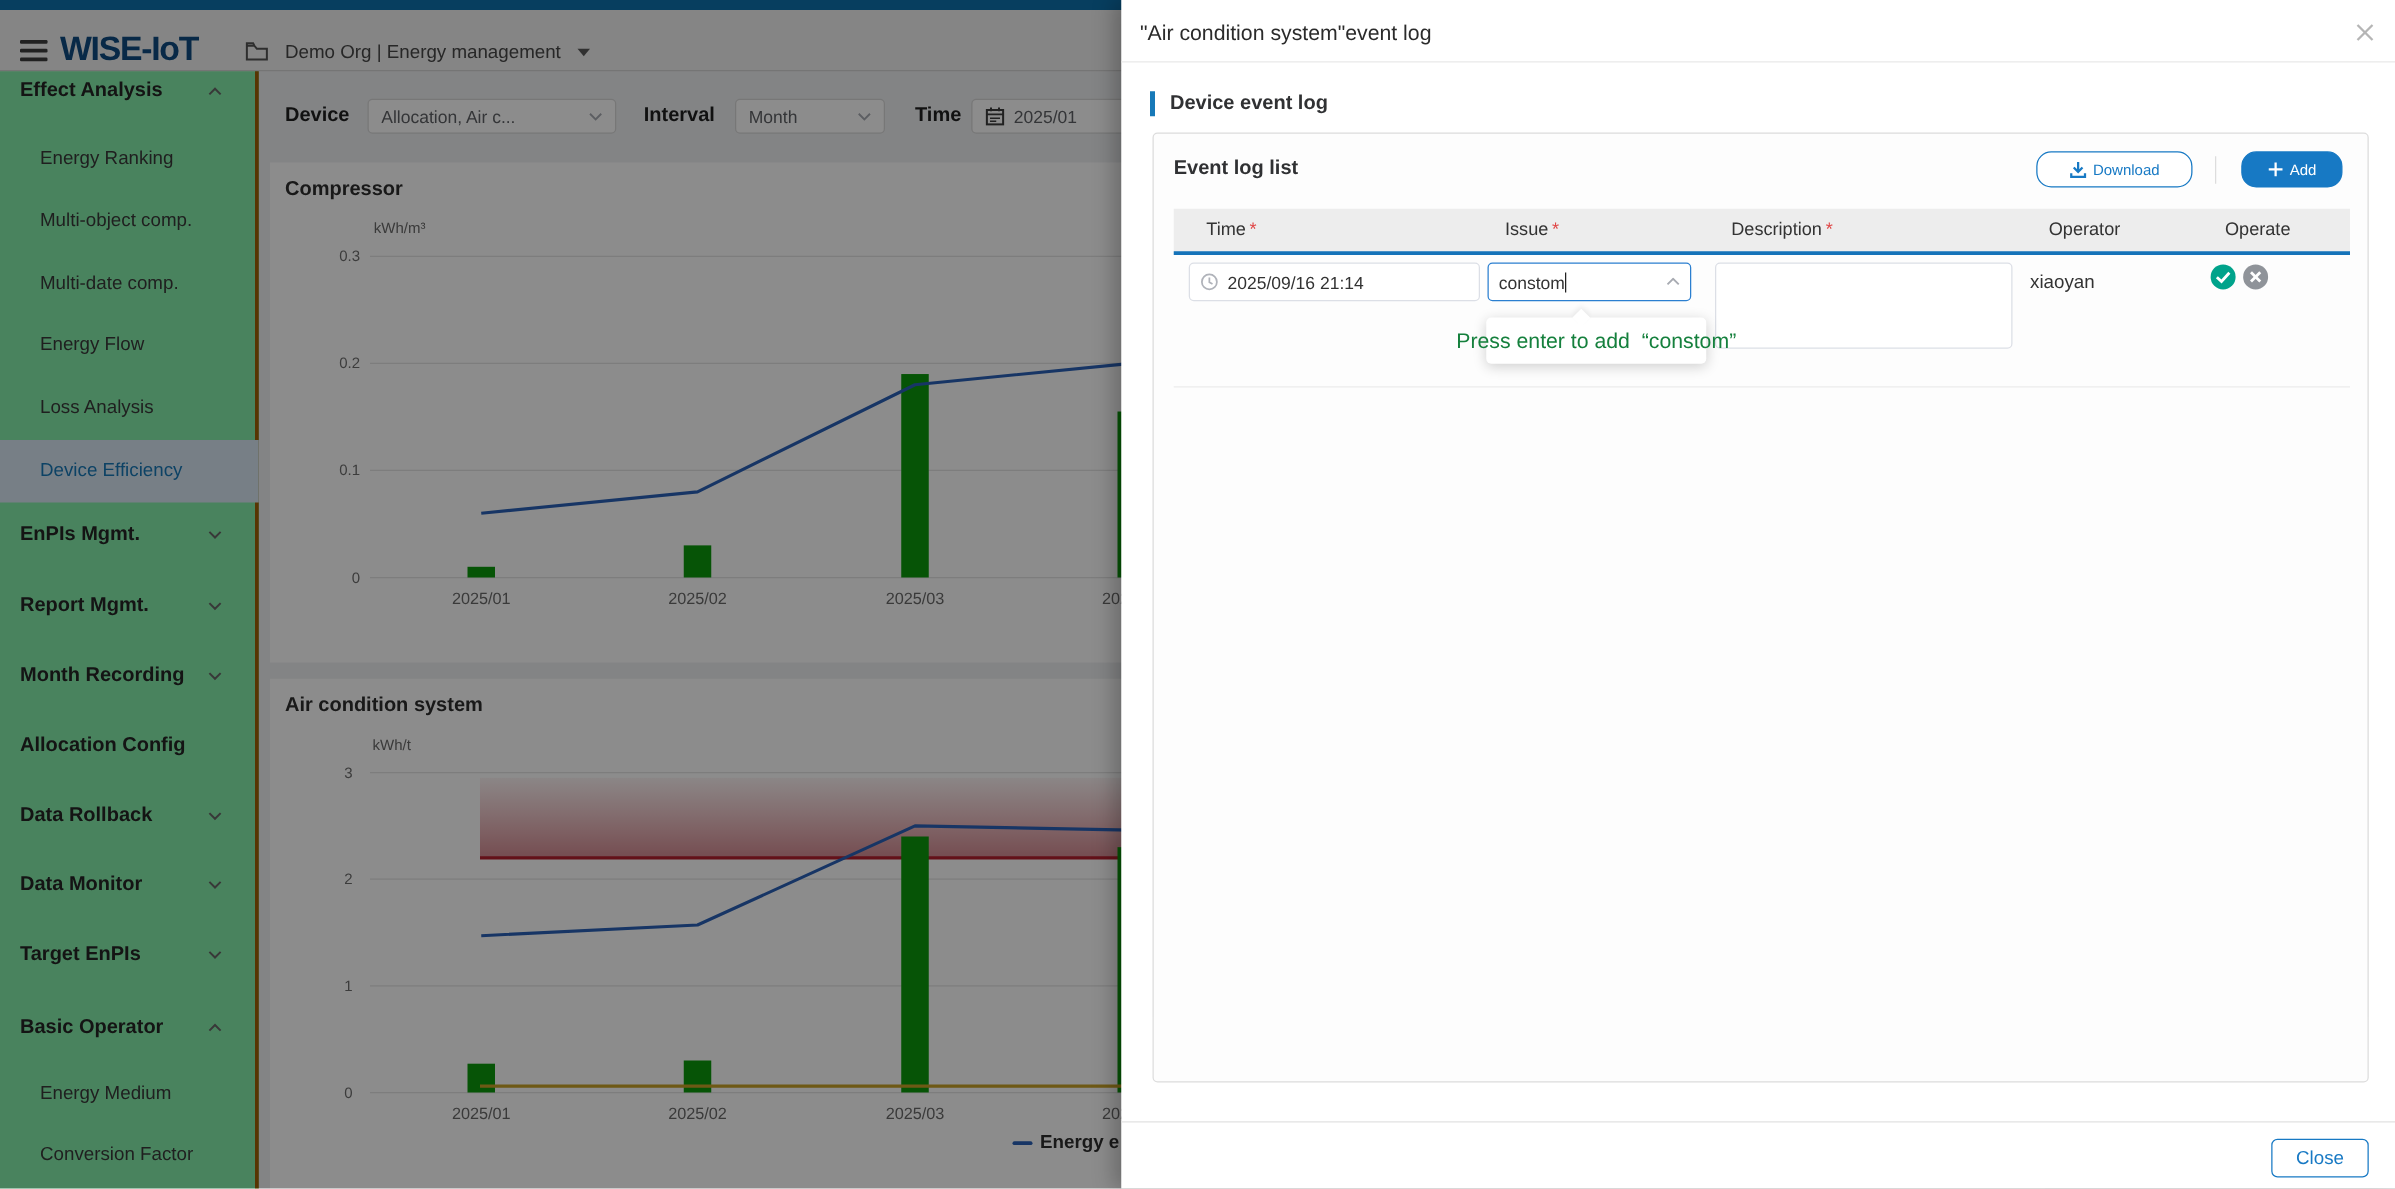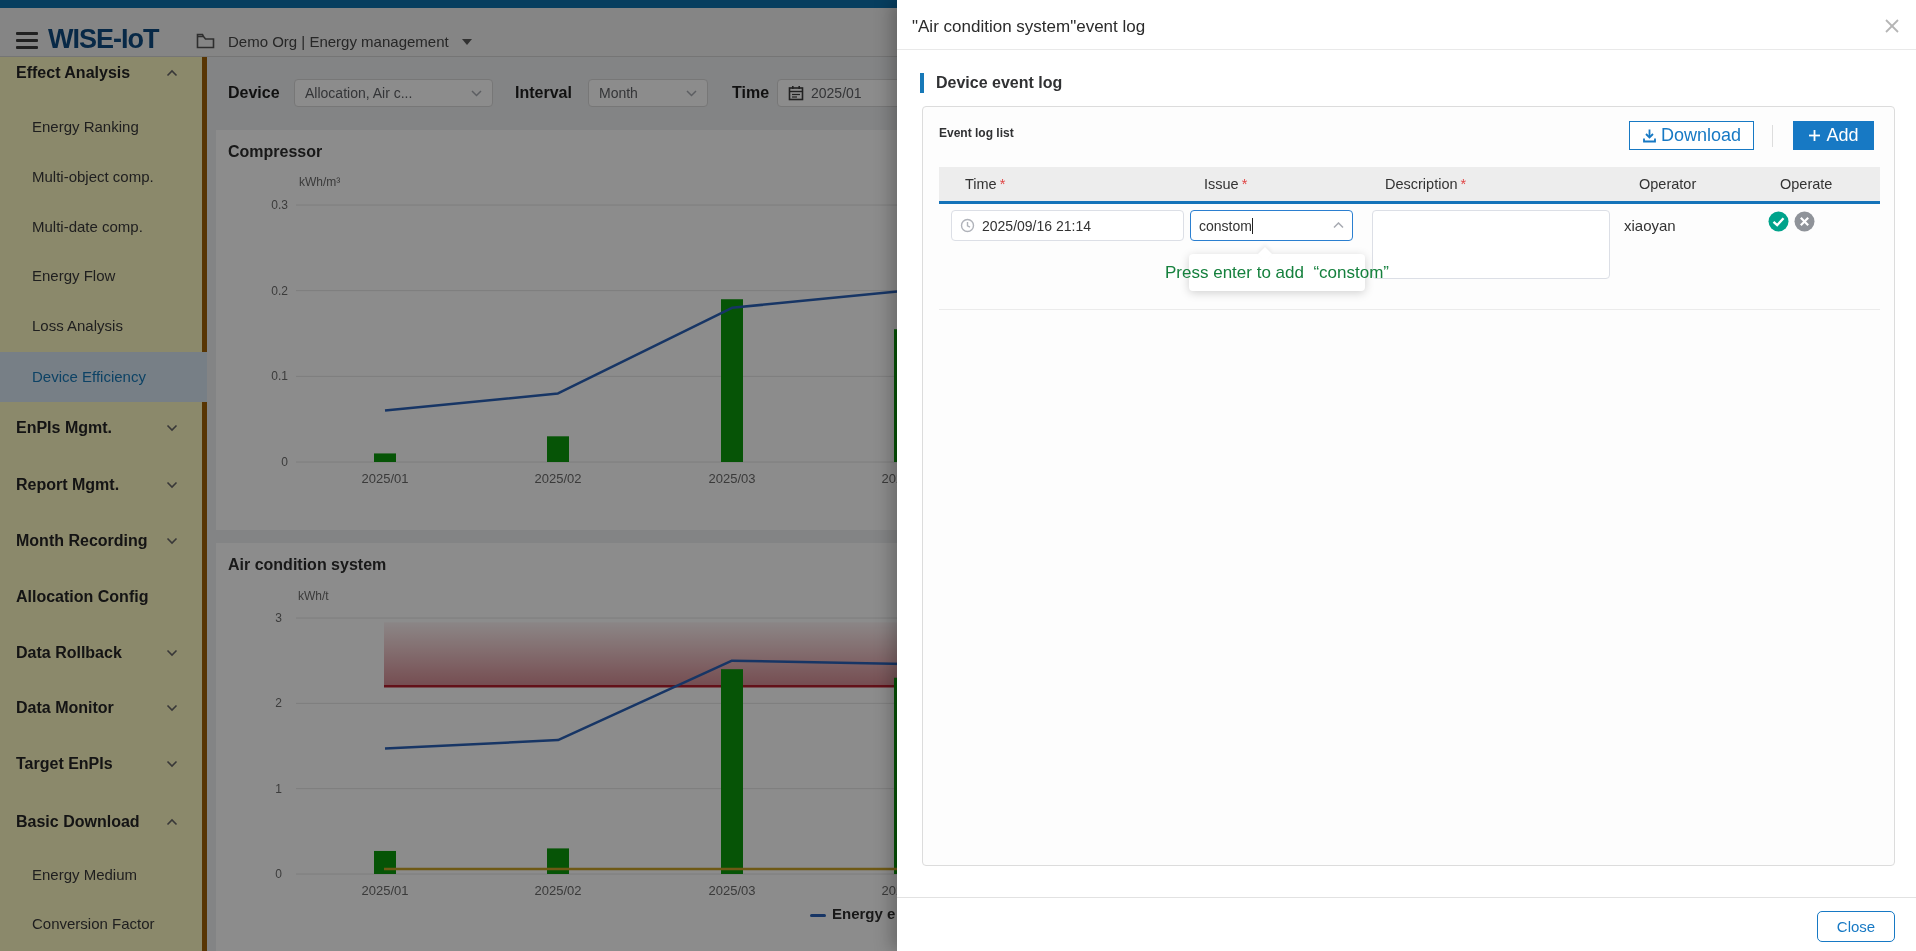--- a/index.html
+++ b/index.html
@@ -9,21 +9,21 @@
   
   .top-stripe{left:0;top:0;width:1916px;height:8px;background:#0d72ae;}
   .app-header{left:0;top:8px;width:1916px;height:49px;background:#f2f2f2;border-bottom:1px solid #d6d6d6;box-sizing:border-box;}
   .hamburger{left:16px;top:24px;width:22px;height:17px;cursor:pointer;}
   .hamburger div{height:3px;background:#3c3c3c;margin-bottom:4px;border-radius:1px;}
   .logo{left:48px;top:16px;font-size:27px;font-weight:800;color:#0f4c81;letter-spacing:-1px;}
   .folder-icon{left:196px;top:25px;}
   .org{left:228px;top:25px;font-size:15px;font-weight:normal;color:#474747;cursor:pointer;}
   .caret-down{left:462px;top:31px;width:0;height:0;border-left:5px solid transparent;border-right:5px solid transparent;border-top:6px solid #5a5a5a;}
   
-  .sidebar{left:0;top:57px;width:207px;height:894px;background:#fef9c3;border-right:5px solid #a16207;box-sizing:border-box;}
+  .sidebar{left:0;top:57px;width:207px;height:894px;background:#86efac;border-right:3px solid #a16207;box-sizing:border-box;}
   .side-sel{left:0;top:352px;width:207px;height:50px;background:#d9e8f4;}
   .side-item{position:absolute;height:22px;line-height:22px;white-space:nowrap;cursor:pointer;}
   .side-item.section{font-size:16px;font-weight:600;color:#262626;}
   .side-item.sub{font-size:15px;color:#3a3a3a;}
   .side-item.selected{color:#1879b8;}
   .side-chev{position:absolute;width:12px;height:8px;}
   
   .tb-label{font-size:16px;font-weight:bold;color:#1f1f1f;}
   .select-box{background:#fff;border:1px solid #d9d9d9;border-radius:4px;box-sizing:border-box;
               font-size:14px;color:#606266;display:flex;align-items:center;padding:0 10px;cursor:pointer;}
@@ -37,22 +37,22 @@
   #chart-layer{left:0;top:0;pointer-events:none;}
   
   .overlay{left:0;top:0;width:1916px;height:951px;background:rgba(0,0,0,0.45);z-index:40;}
   .drawer{left:897px;top:0;width:1019px;height:951px;background:#fff;z-index:50;box-shadow:-6px 0 16px rgba(0,0,0,0.25);}
   .drawer-title{left:15px;top:17px;font-size:17px;color:#2b2b2b;}
   .drawer-close{left:983px;top:14px;width:24px;height:24px;color:#b5b5b5;font-size:18px;line-height:24px;text-align:center;cursor:pointer;}
   .drawer-hdiv{left:0;top:49px;width:1019px;height:1px;background:#e9e9e9;}
   .sec-bar{left:23px;top:73px;width:4px;height:20px;background:#1779b8;}
   .sec-title{left:39px;top:74px;font-size:16px;font-weight:600;color:#303133;}
   .panel{left:25px;top:106px;width:973px;height:760px;background:#fdfdfd;border:1px solid #dcdcdc;border-radius:4px;box-sizing:border-box;}
-  .panel-title{left:16px;top:19px;font-size:12px;font-weight:bold;color:#303133;}
-  .btn{display:flex;align-items:center;justify-content:center;border-radius:0;font-size:18px;cursor:pointer;box-sizing:border-box;}
+  .panel-title{left:16px;top:19px;font-size:16px;font-weight:bold;color:#303133;}
+  .btn{display:flex;align-items:center;justify-content:center;border-radius:12px;font-size:12px;cursor:pointer;box-sizing:border-box;}
   .btn-download{left:706px;top:14px;width:125px;height:29px;background:#fff;border:1px solid #1779c4;color:#1779c4;}
   .btn-sep{left:849px;top:18px;width:1px;height:22px;background:#dddddd;}
   .btn-add{left:870px;top:14px;width:81px;height:29px;background:#1779c4;color:#fff;border:1px solid #1779c4;}
   .thead{left:16px;top:60px;width:941px;height:34px;background:#ededed;border-bottom:3px solid #1573b9;box-sizing:content-box;}
   .th{position:absolute;top:0;height:22px;line-height:34px;font-size:14.5px;color:#333;}
   .th .req{color:#e04444;margin-left:3px;}
   .input-box{background:#fff;border:1px solid #dcdfe6;border-radius:4px;box-sizing:border-box;display:flex;align-items:center;font-size:14px;color:#333;}
   .time-input{left:28px;top:103px;width:233px;height:31px;padding:0 8px;cursor:text;}
   .issue-input{left:267px;top:103px;width:163px;height:31px;border:1.5px solid #2b7fd0;padding:0 8px;cursor:text;}
   .issue-input .txt{flex:1;}
@@ -123,21 +123,21 @@
           <polyline points="1.5,1.5 6,6 10.5,1.5" fill="none" stroke="#666" stroke-width="1.6"></polyline>
         </svg>
         <div class="side-item section" style="left: 16px; top: 640px;">Data Monitor</div>
         <svg class="side-chev" viewBox="0 0 12 8" style="left: 166px; top: 647px;">
           <polyline points="1.5,1.5 6,6 10.5,1.5" fill="none" stroke="#666" stroke-width="1.6"></polyline>
         </svg>
         <div class="side-item section" style="left: 16px; top: 696px;">Target EnPIs</div>
         <svg class="side-chev" viewBox="0 0 12 8" style="left: 166px; top: 703px;">
           <polyline points="1.5,1.5 6,6 10.5,1.5" fill="none" stroke="#666" stroke-width="1.6"></polyline>
         </svg>
-        <div class="side-item section" style="left: 16px; top: 754px;">Basic Download</div>
+        <div class="side-item section" style="left: 16px; top: 754px;">Basic Operator</div>
         <svg class="side-chev" viewBox="0 0 12 8" style="left: 166px; top: 761px;">
           <polyline points="1.5,6.5 6,2 10.5,6.5" fill="none" stroke="#666" stroke-width="1.6"></polyline>
         </svg>
         <div class="side-item sub" style="left: 32px; top: 807px;">Energy Medium</div>
         <div class="side-item sub" style="left: 32px; top: 856px;">Conversion Factor</div>
       </div>
   </div>
 
   <div class="abs tb-label" style="left:228px;top:84px;">Device</div>
   <div class="abs select-box" style="left:294px;top:79px;width:199px;height:28px;">

